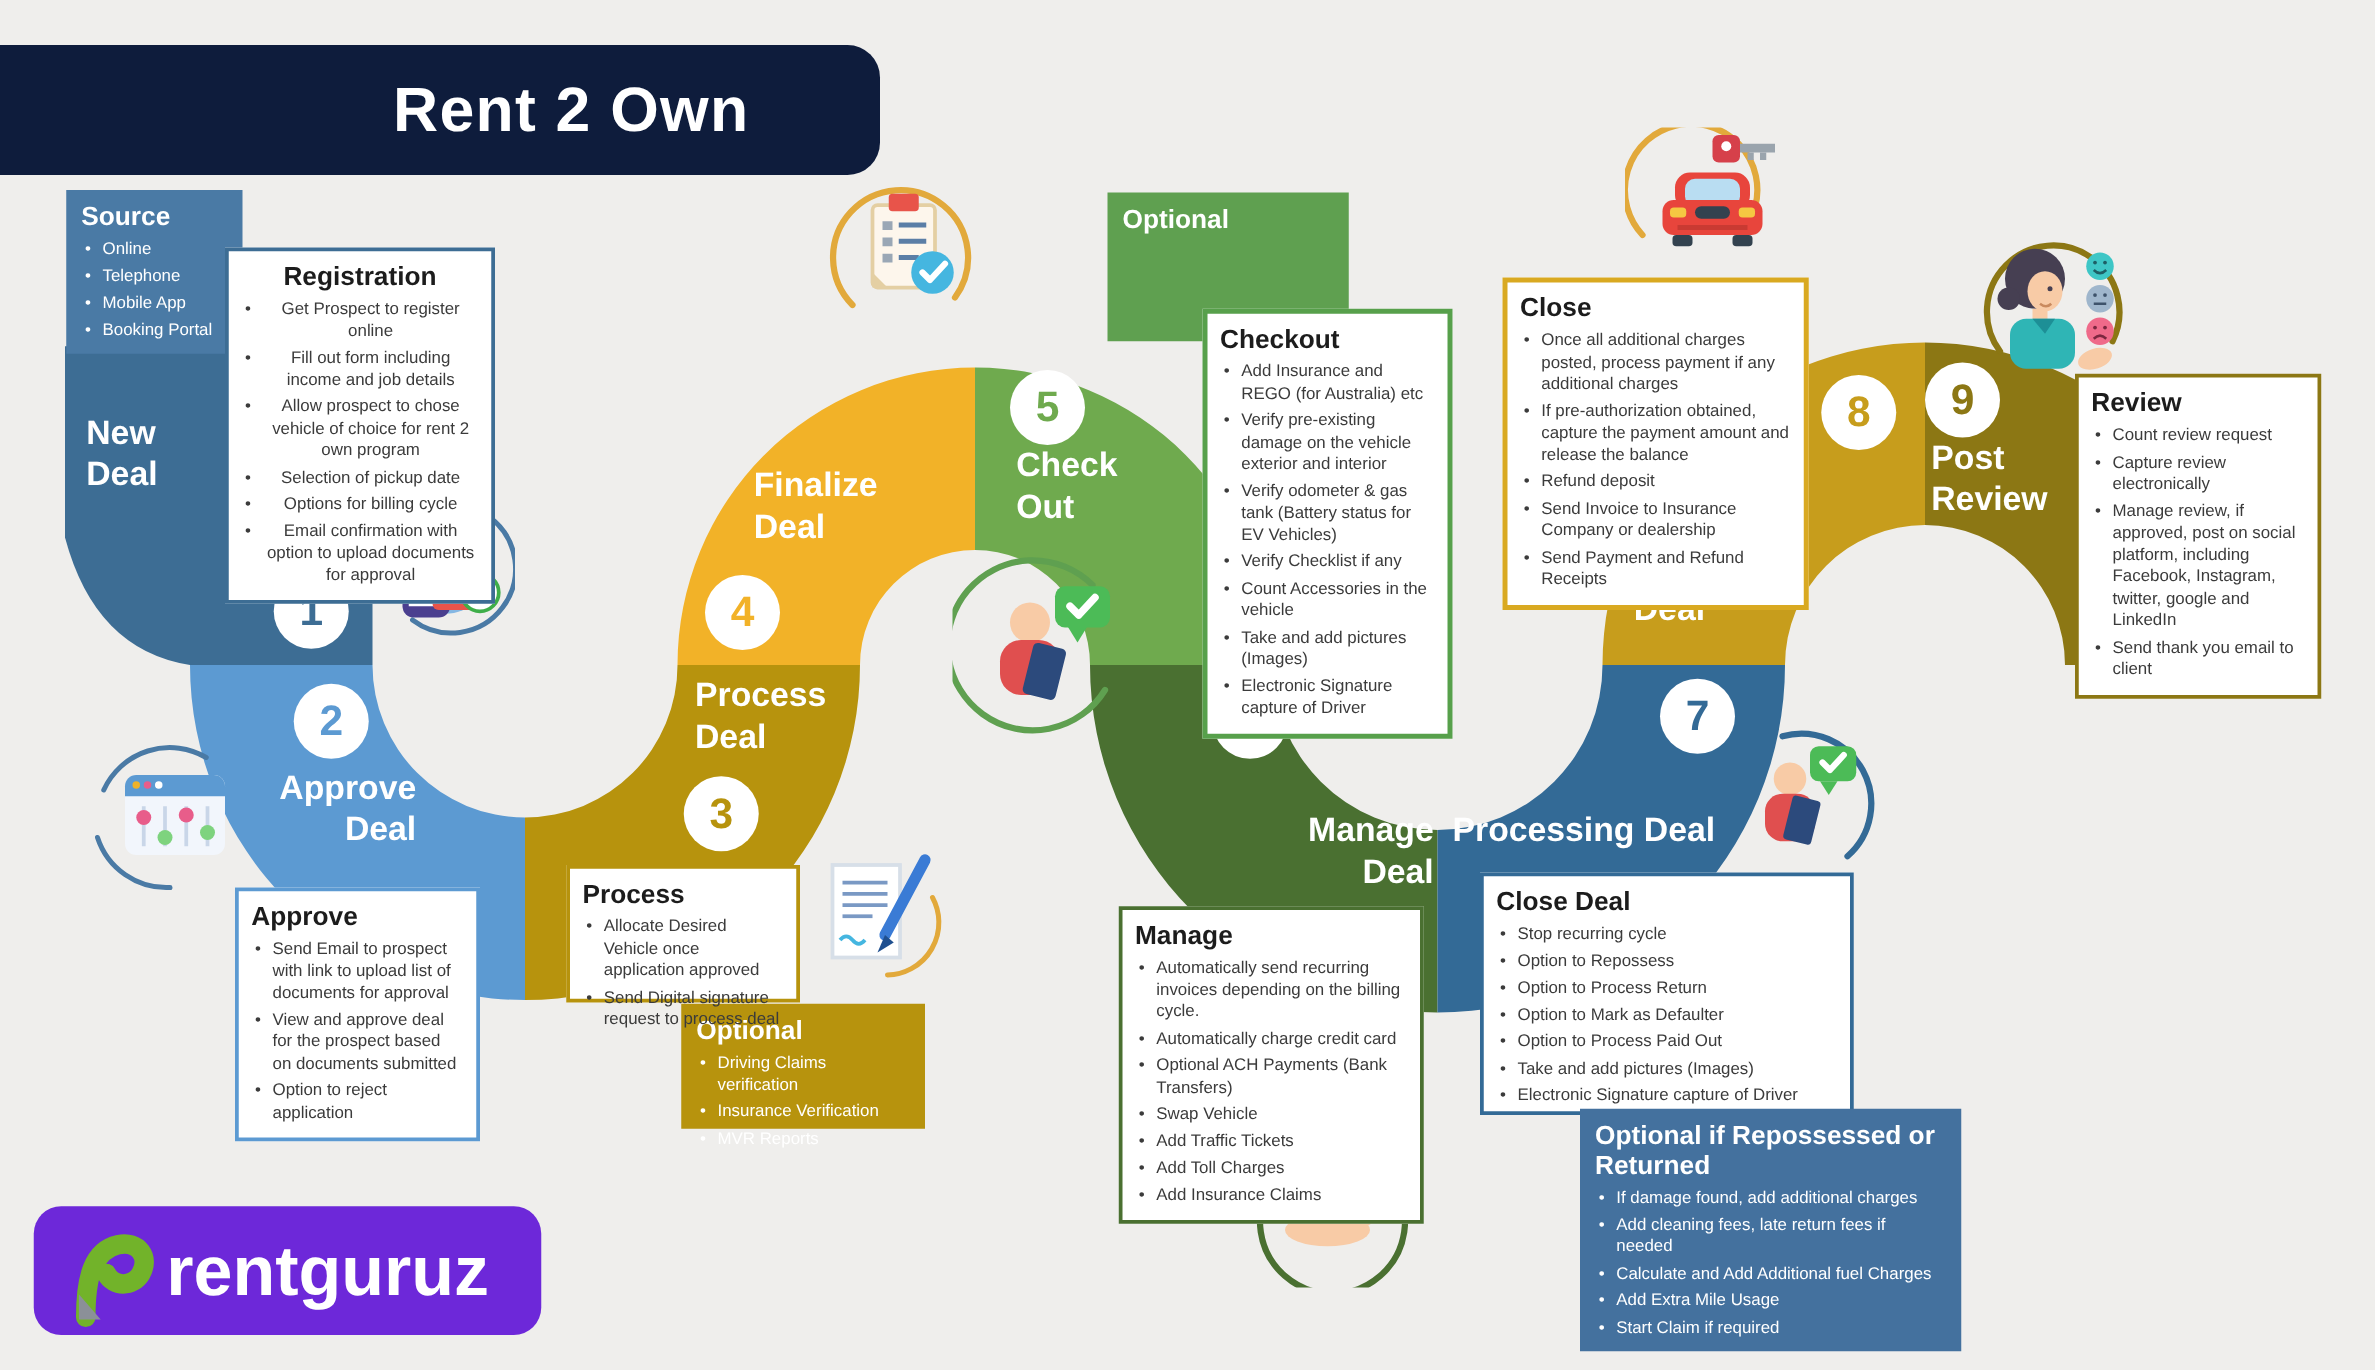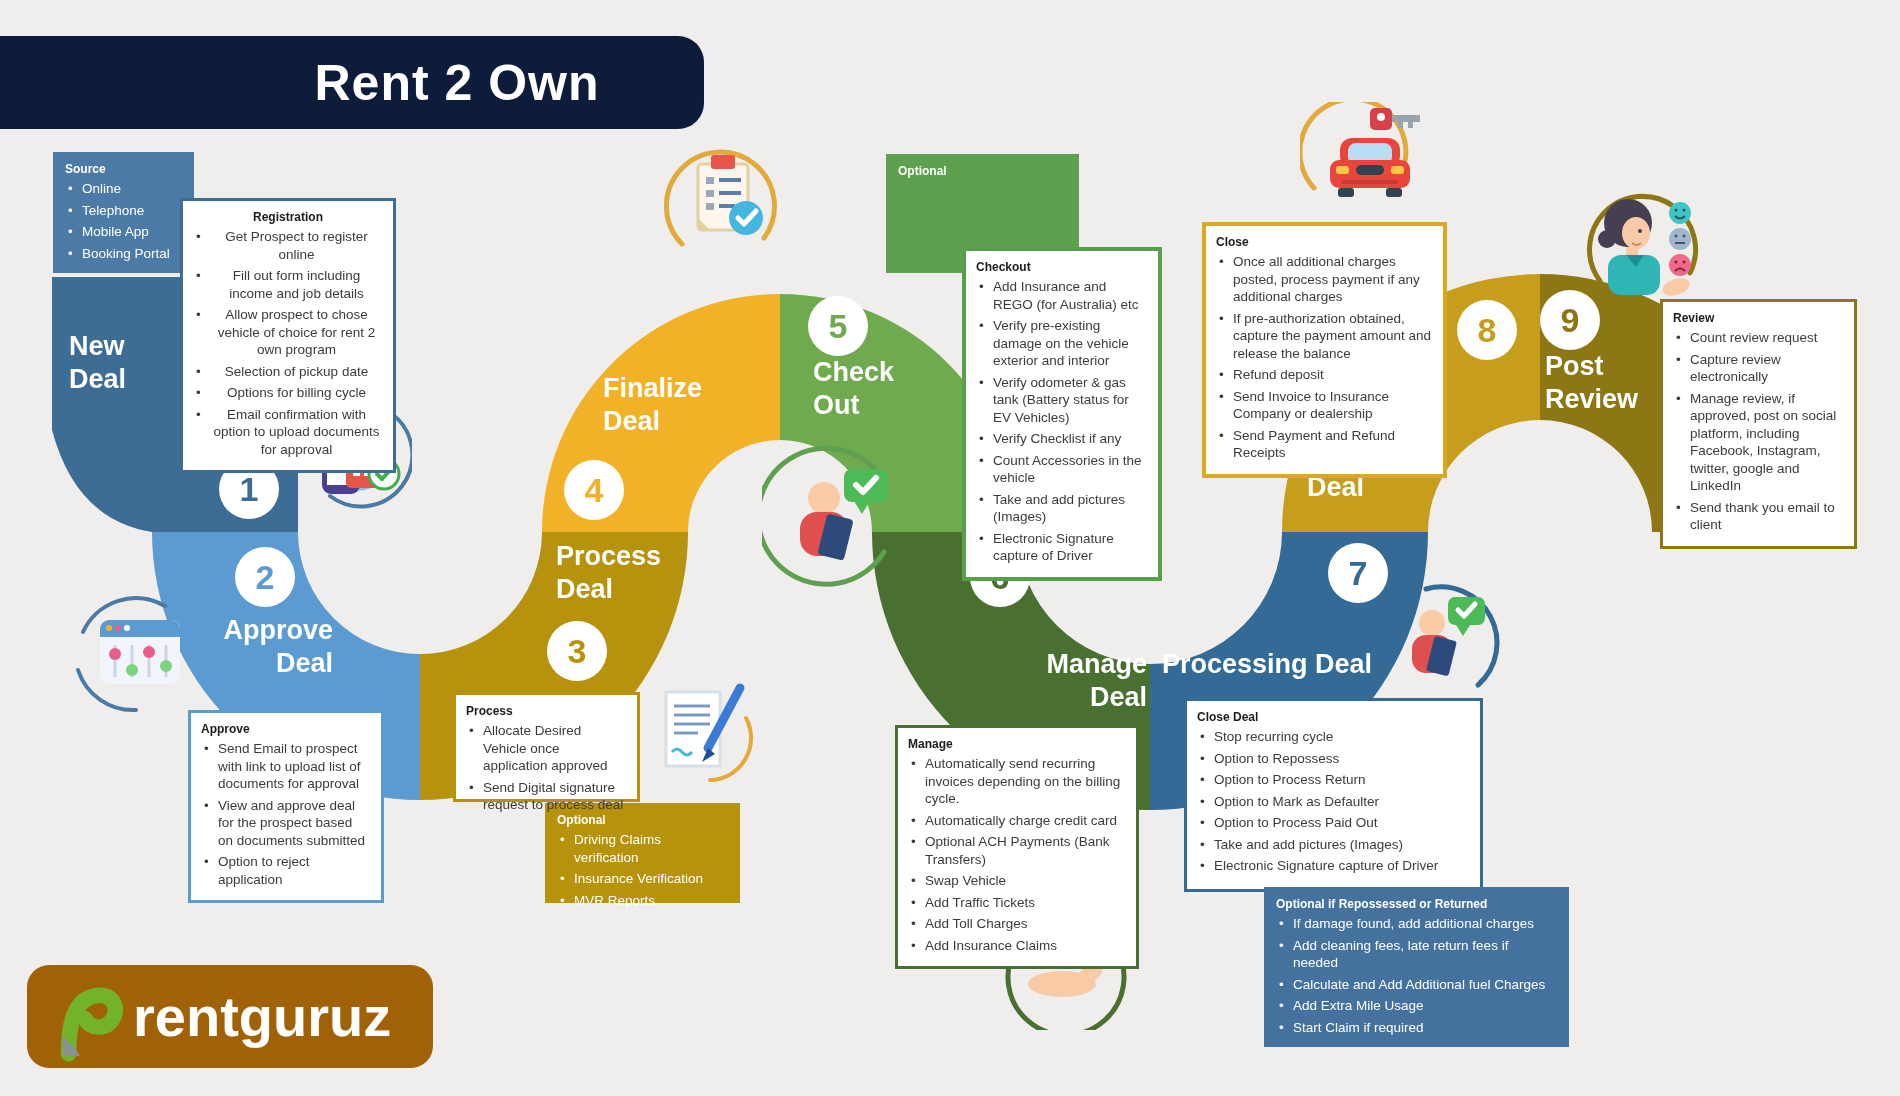--- a/index.html
+++ b/index.html
@@ -1,33 +1,33 @@
 <!DOCTYPE html>
 <html><head>
 <meta charset="utf-8">
 <style>
   html,body{margin:0;padding:0;background:#dcdcda;}
   #stage{position:relative;width:1900px;height:1096px;background:#efeeec;overflow:hidden;
          font-family:"Liberation Sans",sans-serif;}
   #ribbon{position:absolute;left:0;top:0;z-index:1;}
   .icon{position:absolute;z-index:2;}
   
-  #banner{position:absolute;left:0;top:36px;width:704px;height:93px;border-radius:0 26px 26px 0;
+  #banner{position:absolute;left:0;top:36px;width:704px;height:104px;border-radius:0 26px 26px 0;
           display:flex;align-items:center;justify-content:center;padding-left:210px;box-sizing:border-box;z-index:3;}
   #banner .t{color:#fff;font-size:50px;font-weight:bold;letter-spacing:1px;}
   
   .circle{position:absolute;width:60px;height:60px;border-radius:50%;background:#fff;z-index:4;
           display:flex;align-items:center;justify-content:center;font-size:34px;font-weight:bold;}
   .slabel{position:absolute;color:#fff;font-size:27px;font-weight:bold;line-height:33px;
           white-space:pre-line;z-index:4;}
   .slabel.ra{text-align:right;}
   
   .box{position:absolute;background:#fff;border:3px solid #888;padding:9px 10px 11px 10px;
        box-sizing:border-box;z-index:5;color:#3b3b3b;}
-  .box h3{margin:0 0 3px 0;font-size:12px;font-weight:bold;color:#1c1c1c;}
+  .box h3{margin:0 0 3px 0;font-size:21px;font-weight:bold;color:#1c1c1c;}
   .box ul{margin:0;padding:0;list-style:none;font-size:13.5px;line-height:17.5px;}
   .box li{position:relative;padding-left:17px;margin:4px 0 1px 0;}
   .box li:before{content:"\2022";position:absolute;left:3px;}
   .cbox{border:none;color:#fff;padding:10px 12px;}
   .cbox h3{color:#fff;}
   
   #logo{position:absolute;left:27px;top:965px;width:406px;height:103px;border-radius:22px;
         display:flex;align-items:center;z-index:5;}
   #logo .mark{width:92px;height:92px;margin-left:14px;}
   #logo .word{color:#fff;font-size:56px;font-weight:bold;letter-spacing:0;}
@@ -338,21 +338,21 @@
     <circle cx="96" cy="51" r="1.5" fill="#3e536b"></circle>
       <circle cx="104" cy="51" r="1.5" fill="#3e536b"></circle>
     <line x1="95" y1="58" x2="105" y2="58" stroke="#3e536b" stroke-width="2"></line>
     <circle cx="100" cy="80" r="11" fill="#ef6a8a"></circle>
     <circle cx="96" cy="77" r="1.5" fill="#7c2740"></circle>
       <circle cx="104" cy="77" r="1.5" fill="#7c2740"></circle>
     <path d="M95,86 q5,-5 10,0" fill="none" stroke="#7c2740" stroke-width="2"></path>
     <ellipse cx="96" cy="102" rx="14" ry="8" fill="#f8cba6" transform="rotate(-18 96 102)"></ellipse>
   </svg>
 
-  <div id="logo" style="background: #a16207;">
+  <div id="logo" style="background: #6d28d9;">
     <svg class="mark" viewBox="0 0 100 100">
       <path d="M30,90 C30,56 36,32 58,27 C76,23 86,38 78,52 C71,64 54,64 48,52" fill="none" stroke-width="17" stroke-linecap="round" stroke="#72b32a"></path>
       <path d="M24,70 L43,92 L24,92 Z" fill="#8b9098"></path>
     </svg>
     <div class="word">rentguruz</div>
   </div>
 
 </div>
 
 </body></html>

